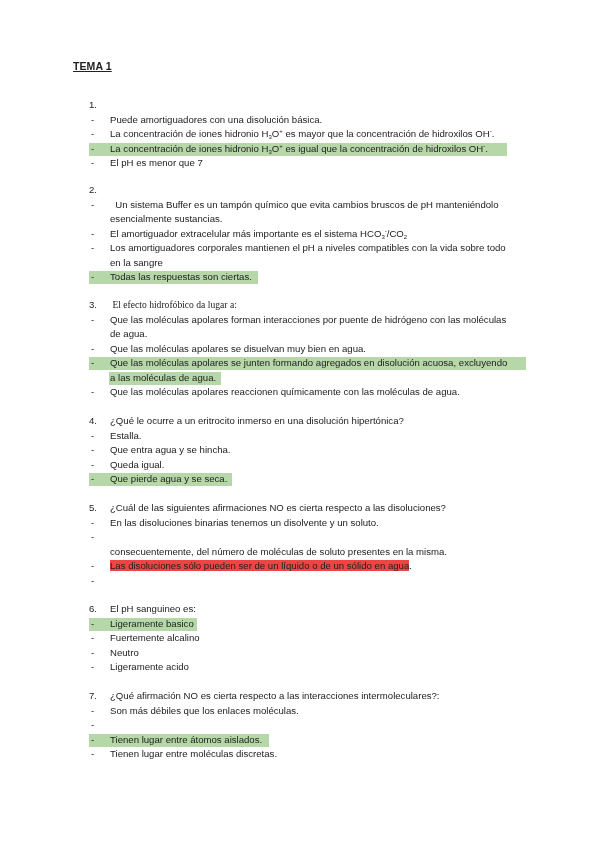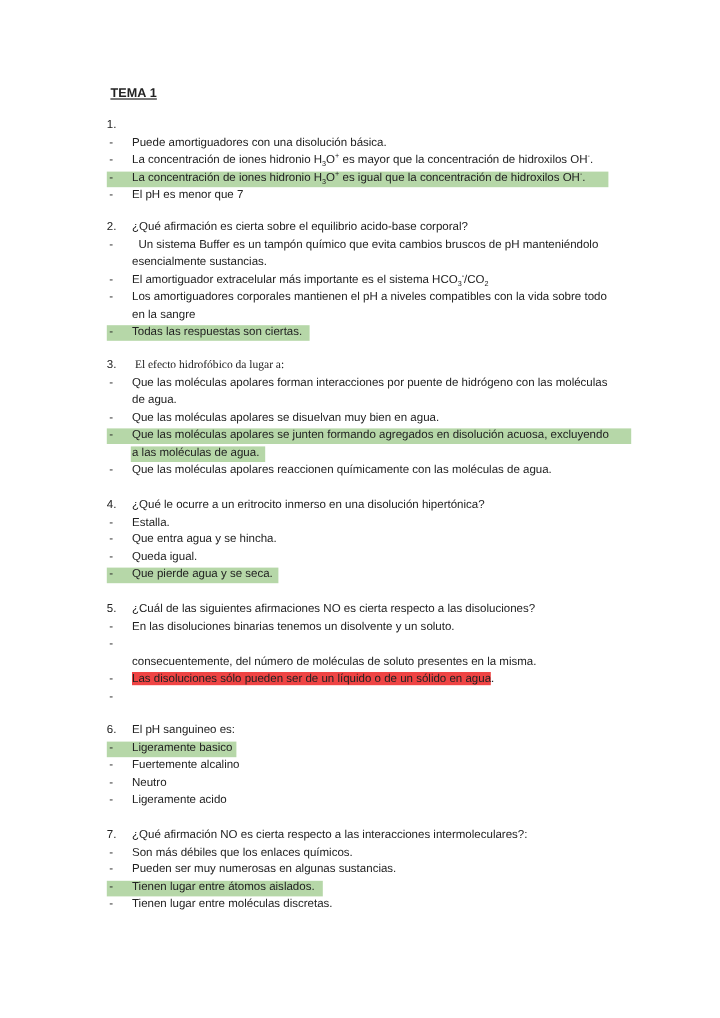--- a/index.html
+++ b/index.html
@@ -1,20 +1,20 @@
 <!DOCTYPE html>
 <html><head>
 <meta charset="utf-8">
 <style>
   html, body { margin: 0; padding: 0; background: #ffffff; }
   body { width: 600px; height: 848px; position: relative; overflow: hidden;
          font-family: "Liberation Sans", sans-serif; color: #222222; }
   .page { position: absolute; left: 0; top: 0; width: 600px; height: 848px; background: #fff; }
-  .title { position: absolute; left: 73px; top: 72px; font-size: 10.5px; font-weight: bold;
-           text-decoration: underline; letter-spacing: 0.1px; margin-left: 19px; }
+  .title { position: absolute; left: 73px; top: 60px; font-size: 10.5px; font-weight: bold;
+           text-decoration: underline; letter-spacing: 0.1px; }
   .block { position: absolute; left: 0; width: 600px; }
   .line { position: relative; height: 14.5px; font-size: 9.6px; line-height: 14.5px; white-space: nowrap; }
   .num { position: absolute; left: 89px; top: 0; }
   .dash { position: absolute; left: 91px; top: 0; }
   .txt { position: absolute; left: 110px; top: 0; }
   .hl { background: #ef4444; }
   .hl-row { position: absolute; left: 89px; top: 1px; height: 13px; background: #b6d7a8; }
   sub, sup { font-size: 6px; line-height: 0; }
   sub { vertical-align: -2px; }
   sup { vertical-align: 4px; }
@@ -45,21 +45,20 @@
     </div>
     <div class="line">
       <span class="dash">-</span>
       <span class="txt">El pH es menor que 7</span>
     </div>
   </div>
 
   <div class="block" style="top:183px;">
     <div class="line">
       <span class="num">2.</span>
-      <span class="txt">¿Qué afirmación es cierta sobre el equilibrio acido-base corporal?</span>
     </div>
     <div class="line">
       <span class="dash">-</span>
       <span class="txt" style="white-space:pre;">  Un sistema Buffer es un tampón químico que evita cambios bruscos de pH manteniéndolo</span>
     </div>
     <div class="line">
       <span class="txt">esencialmente sustancias.</span>
     </div>
     <div class="line">
       <span class="dash">-</span>
@@ -182,25 +181,24 @@
     </div>
   </div>
 
   <div class="block" style="top:689px;">
     <div class="line">
       <span class="num">7.</span>
       <span class="txt">¿Qué afirmación NO es cierta respecto a las interacciones intermoleculares?:</span>
     </div>
     <div class="line">
       <span class="dash">-</span>
-      <span class="txt">Son más débiles que los enlaces químicos.</span>
-    </div>
-    <div class="line">
-      <span class="dash">-</span>
-      <span class="txt">Pueden ser muy numerosas en algunas sustancias.</span>
+      <span class="txt">Son más débiles que los enlaces moléculas.</span>
+    </div>
+    <div class="line">
+      <span class="dash">-</span>
     </div>
     <div class="line">
       <span class="hl-row" style="width:180px;"></span>
       <span class="dash">-</span>
       <span class="txt">Tienen lugar entre átomos aislados.</span>
     </div>
     <div class="line">
       <span class="dash">-</span>
       <span class="txt">Tienen lugar entre moléculas discretas.</span>
     </div>

